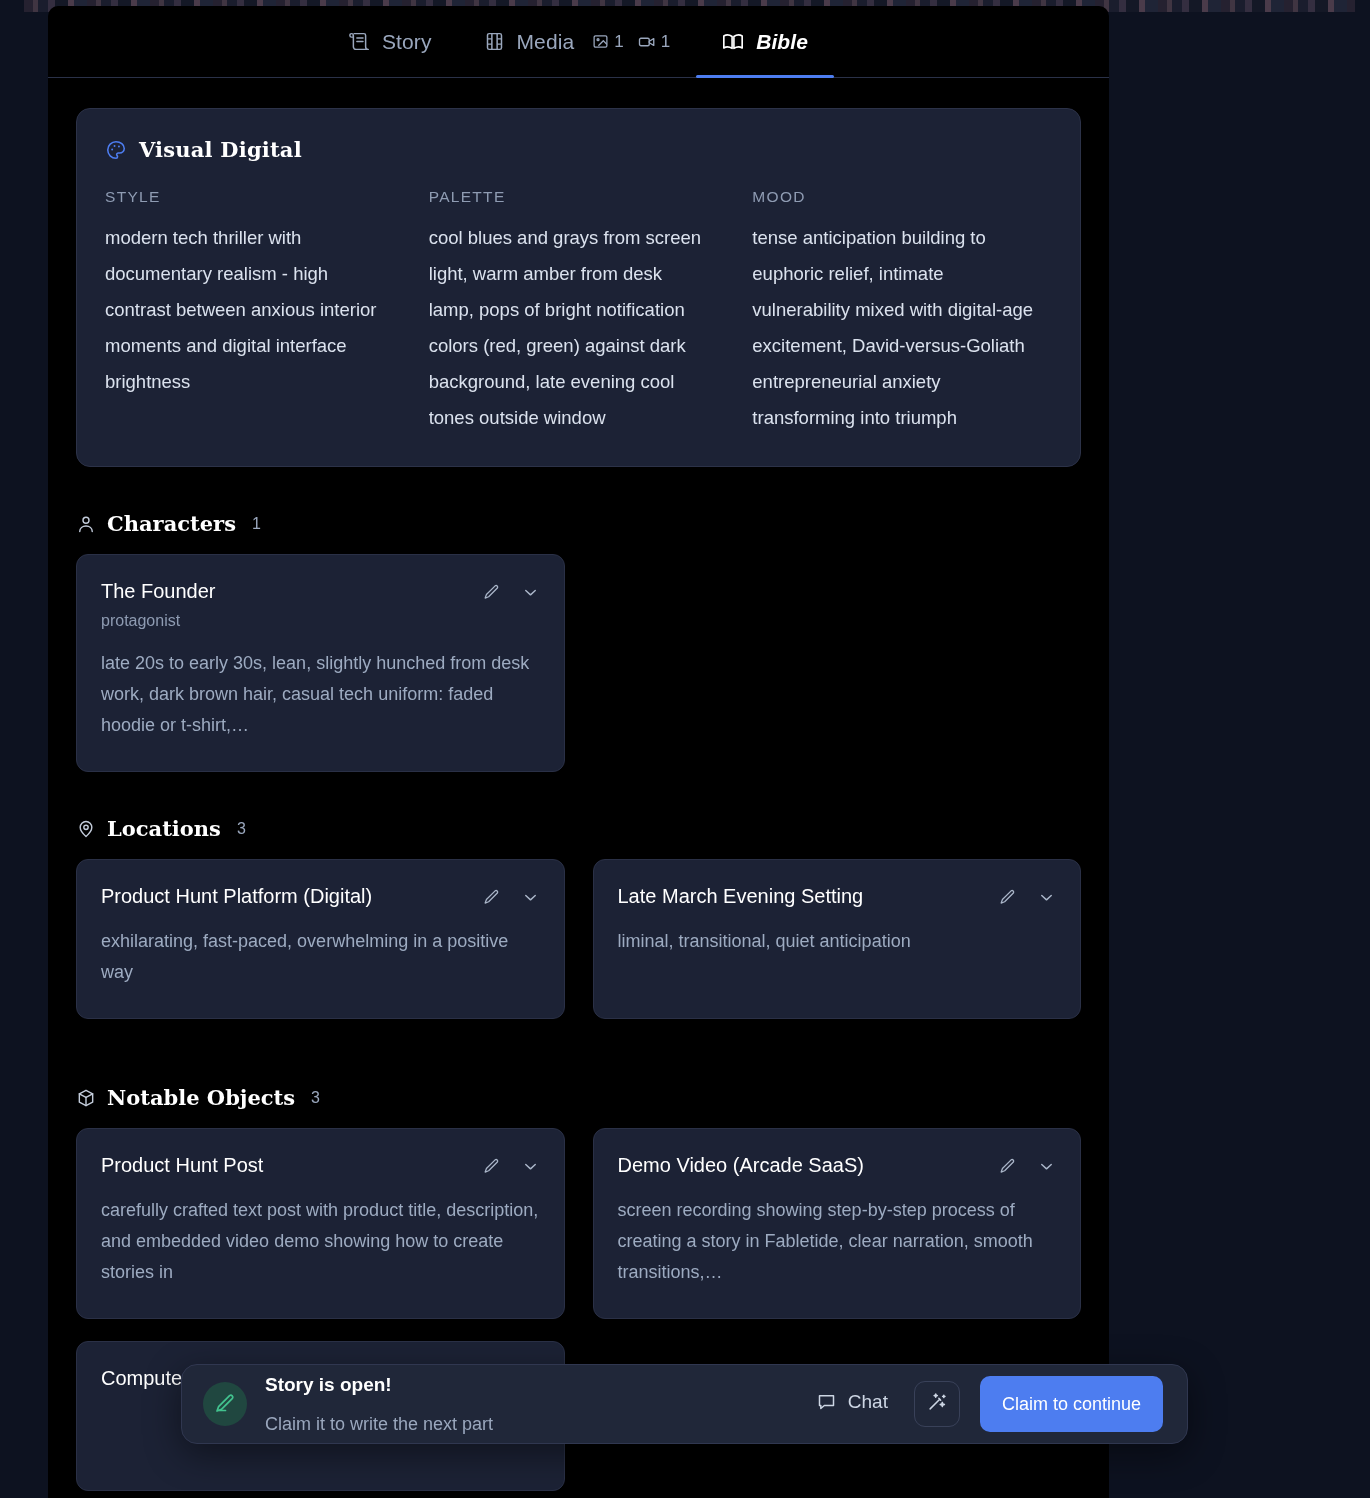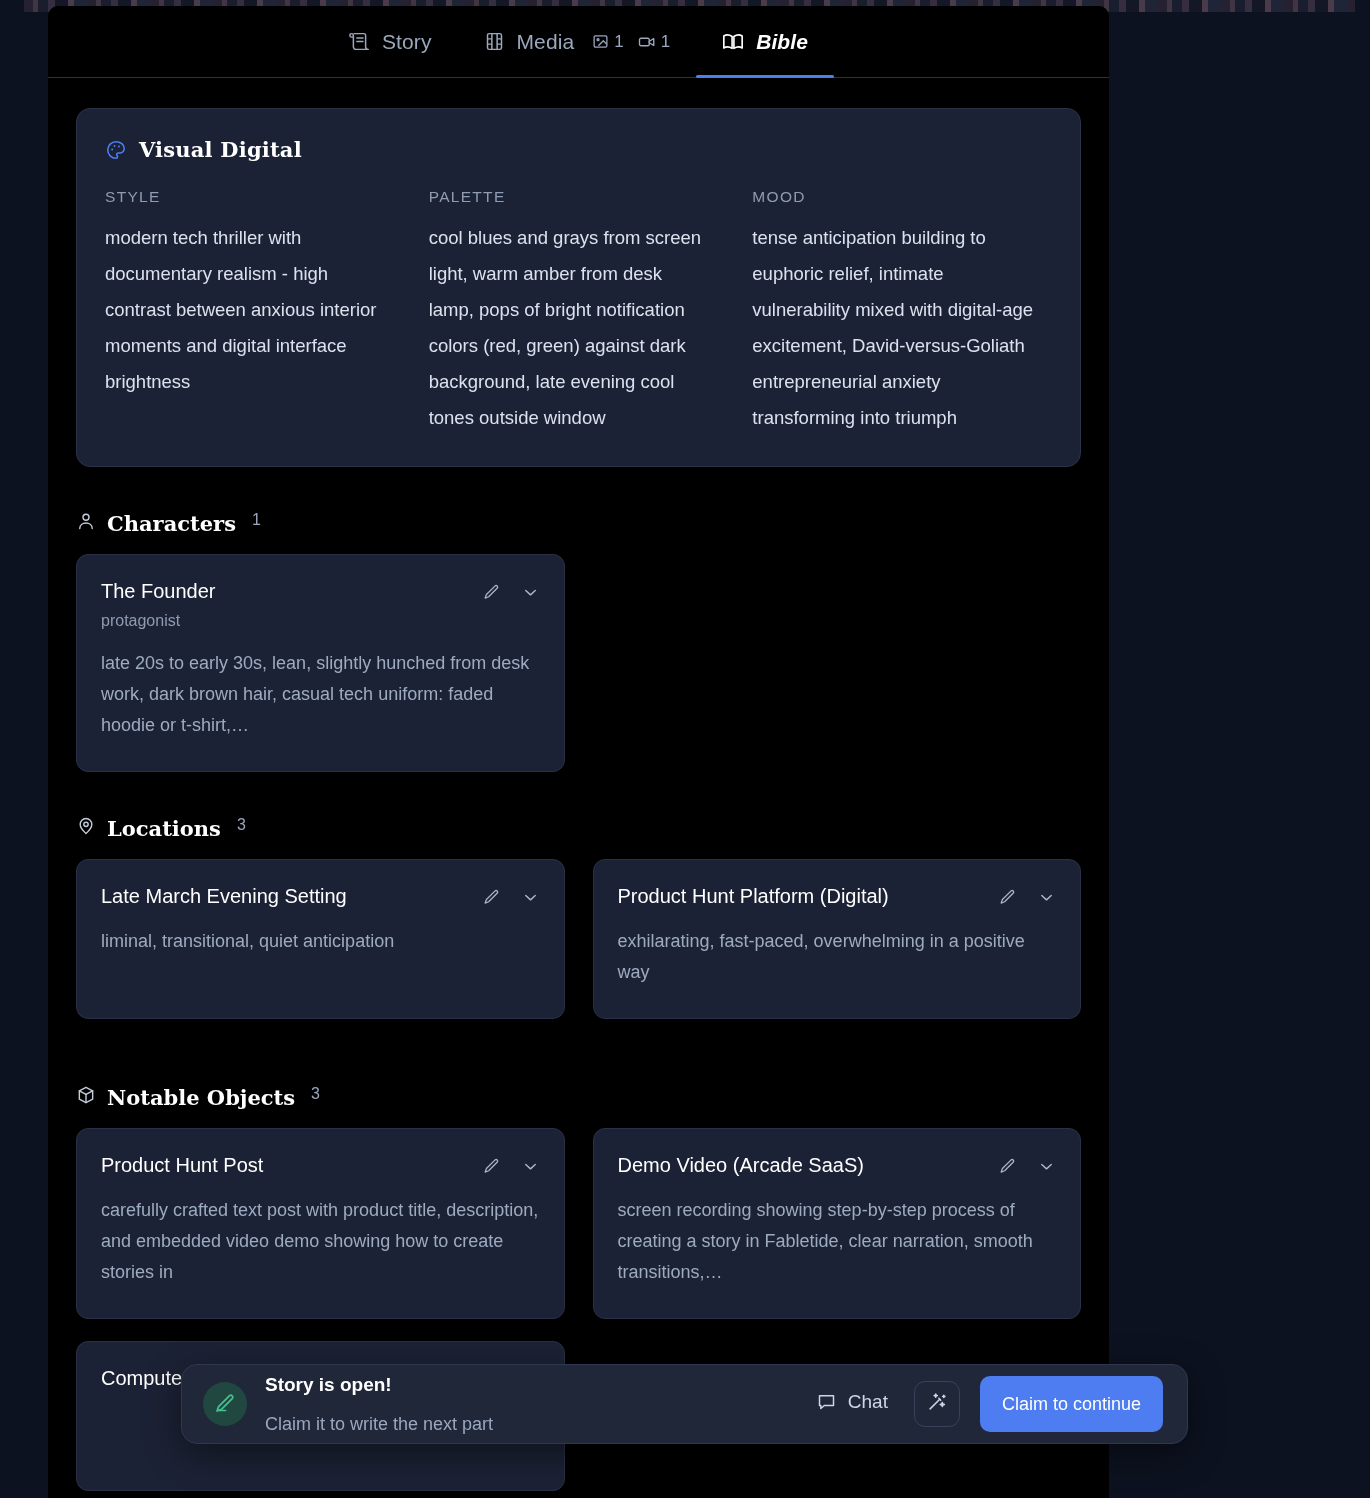--- a/index.html
+++ b/index.html
@@ -123,21 +123,21 @@
   }
   .vi-val {
     font-size: 18.5px;
     line-height: 36px;
     color: #dbe2ee;
     max-width: 400px;
   }
 
   
   .sec-head {
-    display: flex; align-items: flex-start; gap: 11px;
+    display: flex; align-items: center; gap: 11px;
     margin: 44px 0 18px 0;
   }
   .sec-title {
     font-family: "DejaVu Serif", "Liberation Serif", serif;
     font-size: 21px;
     font-weight: 700;
     color: #ffffff;
   }
   .sec-count {
     font-size: 16px;
@@ -375,54 +375,54 @@
           </svg>
         </span>
         <span class="sec-title">Locations</span>
         <span class="sec-count">3</span>
       </div>
 
       <div class="grid2">
 
         <div class="ent">
           <div class="ent-top">
+            <div class="ent-name">Product Hunt Platform (Digital)</div>
+            <div class="ent-actions">
+              <span class="act">
+                <svg width="19" height="19" viewBox="0 0 24 24" fill="none" stroke="currentColor" stroke-width="1.6" stroke-linecap="round" stroke-linejoin="round">
+                    <path d="M16.6 3.6a2 2 0 0 1 2.8 2.8L8.4 17.4 4 19l1.6-4.4z"></path>
+                  </svg>
+              </span>
+              <span class="act">
+                <svg width="19" height="19" viewBox="0 0 24 24" fill="none" stroke="currentColor" stroke-width="1.8" stroke-linecap="round" stroke-linejoin="round">
+                    <path d="M6 9.5l6 5.5 6-5.5"></path>
+                  </svg>
+              </span>
+            </div>
+          </div>
+          <div class="ent-desc">exhilarating, fast-paced, overwhelming in a positive way</div>
+        </div>
+
+        <div class="ent">
+          <div class="ent-top">
             <div class="ent-name">Late March Evening Setting</div>
             <div class="ent-actions">
               <span class="act">
                 <svg width="19" height="19" viewBox="0 0 24 24" fill="none" stroke="currentColor" stroke-width="1.6" stroke-linecap="round" stroke-linejoin="round">
                     <path d="M16.6 3.6a2 2 0 0 1 2.8 2.8L8.4 17.4 4 19l1.6-4.4z"></path>
                   </svg>
               </span>
               <span class="act">
                 <svg width="19" height="19" viewBox="0 0 24 24" fill="none" stroke="currentColor" stroke-width="1.8" stroke-linecap="round" stroke-linejoin="round">
                     <path d="M6 9.5l6 5.5 6-5.5"></path>
                   </svg>
               </span>
             </div>
           </div>
           <div class="ent-desc">liminal, transitional, quiet anticipation</div>
-        </div>
-
-        <div class="ent">
-          <div class="ent-top">
-            <div class="ent-name">Product Hunt Platform (Digital)</div>
-            <div class="ent-actions">
-              <span class="act">
-                <svg width="19" height="19" viewBox="0 0 24 24" fill="none" stroke="currentColor" stroke-width="1.6" stroke-linecap="round" stroke-linejoin="round">
-                    <path d="M16.6 3.6a2 2 0 0 1 2.8 2.8L8.4 17.4 4 19l1.6-4.4z"></path>
-                  </svg>
-              </span>
-              <span class="act">
-                <svg width="19" height="19" viewBox="0 0 24 24" fill="none" stroke="currentColor" stroke-width="1.8" stroke-linecap="round" stroke-linejoin="round">
-                    <path d="M6 9.5l6 5.5 6-5.5"></path>
-                  </svg>
-              </span>
-            </div>
-          </div>
-          <div class="ent-desc">exhilarating, fast-paced, overwhelming in a positive way</div>
         </div>
         <div></div>
       </div>
 
       <div class="sec-head">
         <span class="sec-ico">
           <svg width="20" height="20" viewBox="0 0 24 24" fill="none" stroke="currentColor" stroke-width="1.7" stroke-linecap="round" stroke-linejoin="round">
             <path d="M12 2.8l8 4.2v10L12 21.2 4 17V7z"></path>
             <path d="M4 7l8 4.2L20 7"></path>
             <path d="M12 11.2V21"></path>

